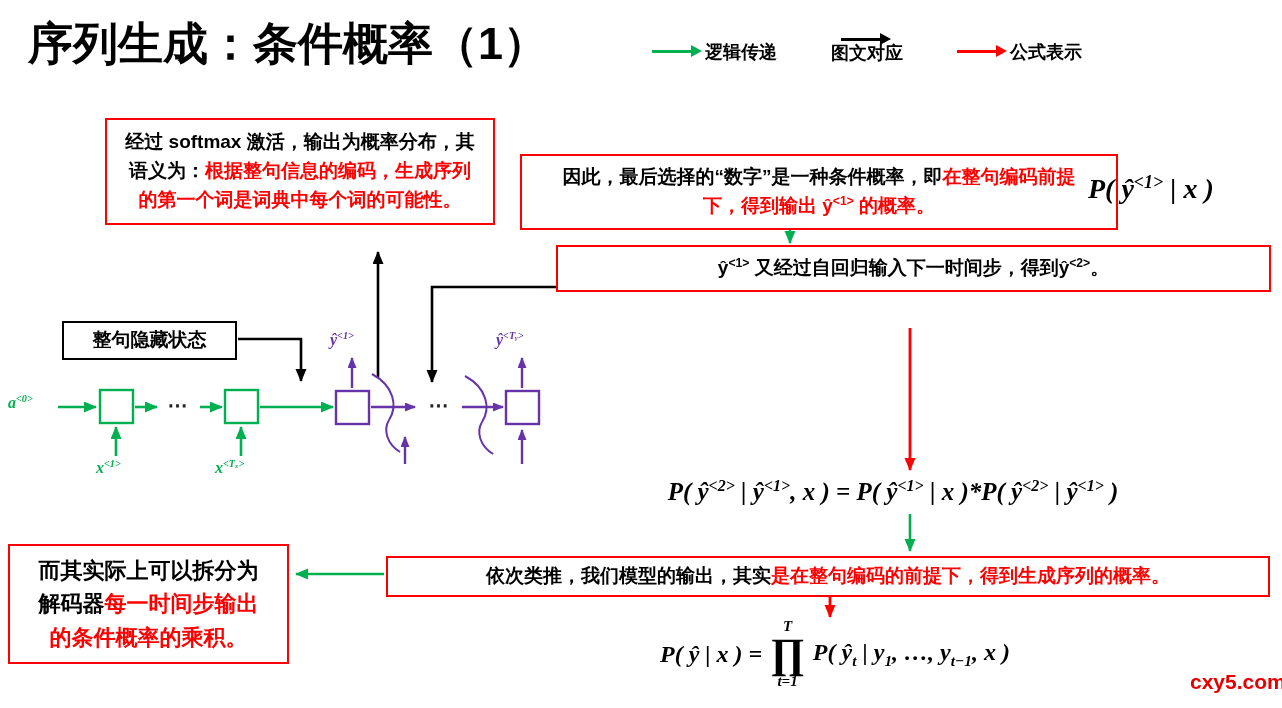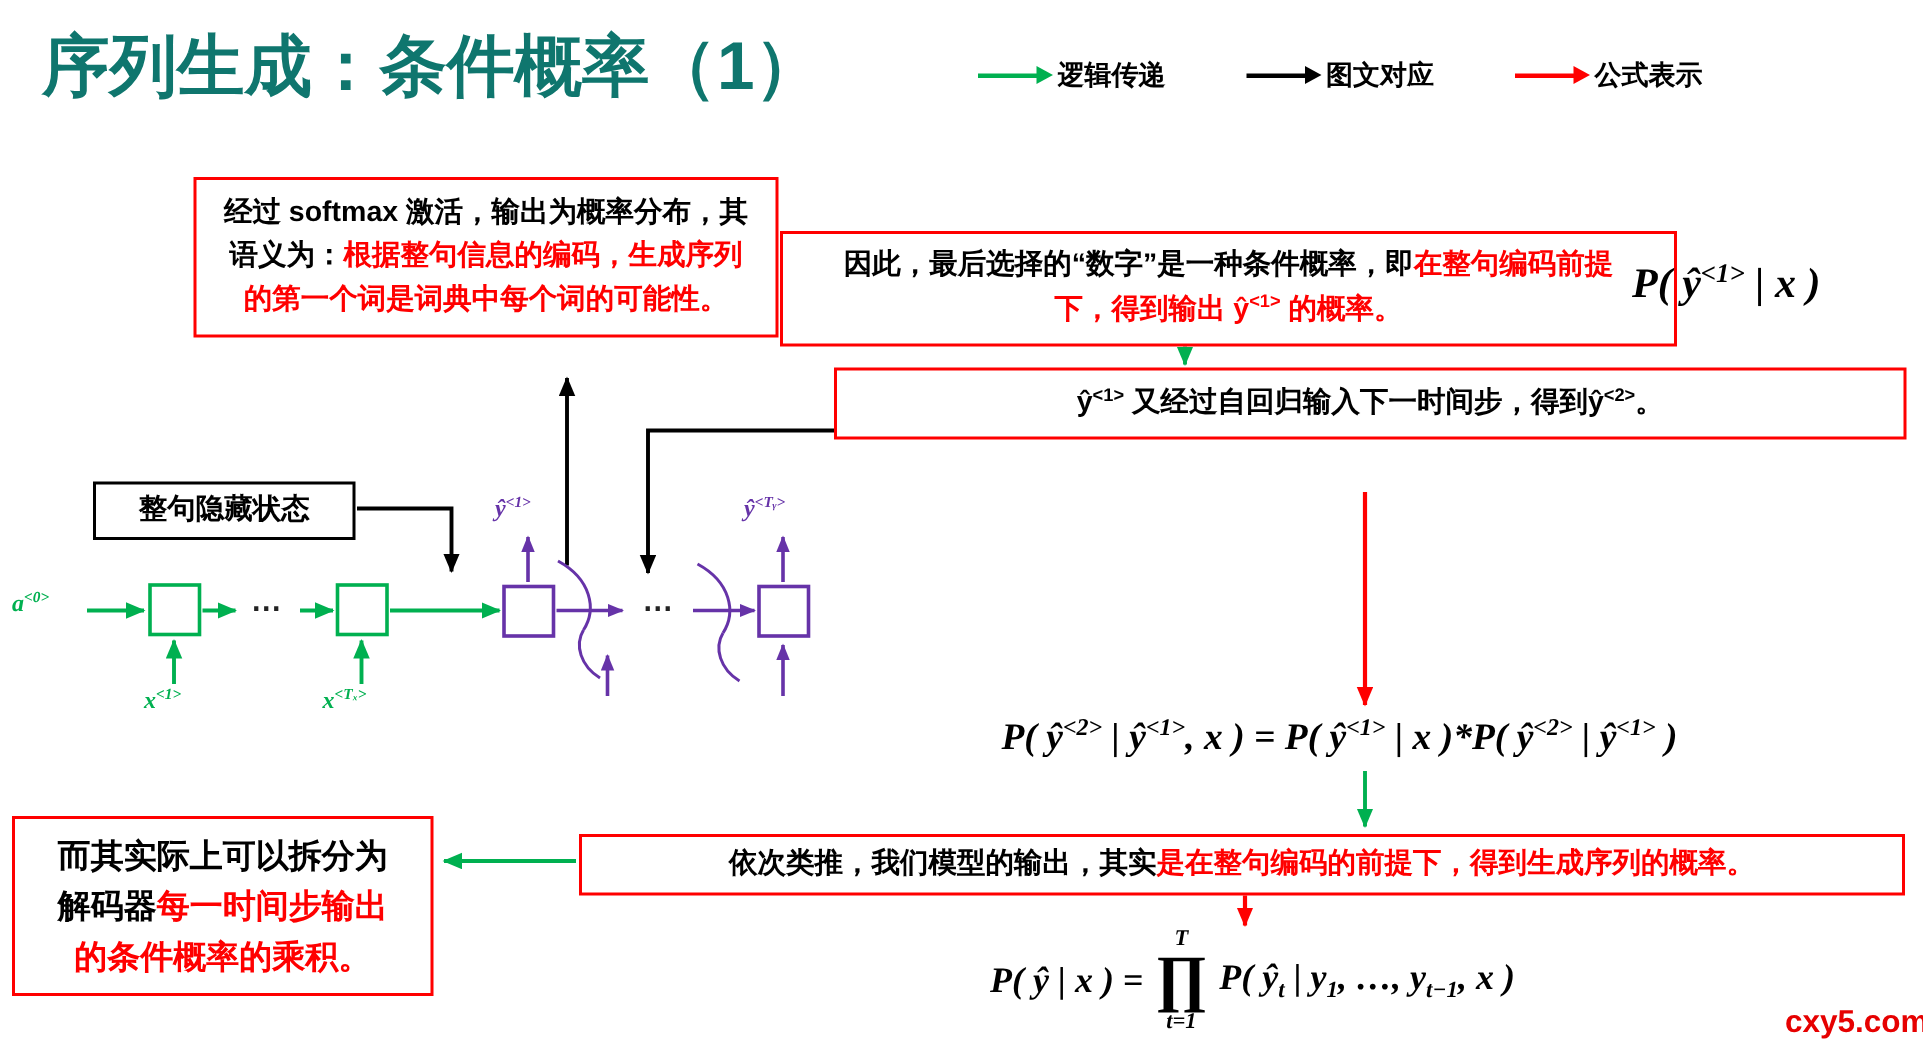--- a/index.html
+++ b/index.html
@@ -1,32 +1,32 @@
 <!DOCTYPE html>
 <html><head>
 <meta charset="utf-8">
 <style>
   * { margin:0; padding:0; box-sizing:border-box; }
   html,body { width:1282px; height:708px; background:#fff; overflow:hidden;
               font-family:"Liberation Sans", sans-serif; }
   .slide { position:relative; width:1282px; height:708px; background:#fff; }
   .abs { position:absolute; }
 
-  .title { font-size:45px; font-weight:bold; color:#0f766e; white-space:nowrap; }
+  .title { font-size:45px; font-weight:bold; color:#000000; white-space:nowrap; }
 
   
   .legend { display:flex; align-items:center; gap:54px; }
   .legend-item { display:flex; align-items:center; }
   .legend-arrow { display:inline-block; position:relative; width:40px; height:3px;
                   background:currentColor; margin-right:13px; }
   .legend-arrow::after { content:""; position:absolute; right:-10px; top:-5px; width:0; height:0;
                   border-left:11px solid currentColor; border-top:6.5px solid transparent;
                   border-bottom:6.5px solid transparent; }
   .legend-label { font-size:18px; font-weight:bold; color:#000; white-space:nowrap; }
-  .c-green { color:#00B050; } .c-black { color:#000; } .c-red { color:#FF0000; }
+  .c-green { color:#00B050; } .c-black { color:#000;flex-direction:column; } .c-red { color:#FF0000; }
 
   
   .tbox { border:2px solid #FF0000; background:#fff; text-align:center; font-weight:bold;
           font-size:19px; line-height:1.52; color:#000; padding:6px 10px; }
   .tbox.kborder { border-color:#000; }
   .red-text { color:#FF0000; }
 
   
   .formula { font-family:"Liberation Serif", serif; font-weight:bold; font-style:italic;
              color:#000; white-space:nowrap; }
@@ -133,21 +133,21 @@
     <div class="legend-item c-black">
       <span class="legend-arrow"></span>
       <span class="legend-label">图文对应</span>
     </div>
     <div class="legend-item c-red">
       <span class="legend-arrow"></span>
       <span class="legend-label">公式表示</span>
     </div>
   </div>
 
-  <div class="abs tbox" style="left:105px; top:118px; width:390px; padding:8px 16px;margin-left:24px;">
+  <div class="abs tbox" style="left:105px; top:118px; width:390px; padding:8px 16px;">
     <span>经过 softmax 激活，输出为概率分布，其语义为：</span><span class="red-text">根据整句信息的编码，生成序列的第一个词是词典中每个词的可能性。</span>
   </div>
 
   <div class="abs tbox" style="left:520px; top:154px; width:598px; padding:7px 24px;">
     <span>因此，最后选择的“数字”是一种条件概率，即</span><span class="red-text">在整句编码前提下，得到输出 ŷ<sup>&lt;1&gt;</sup> 的概率。</span>
   </div>
 
   <div class="abs formula" style="left:1088px; top:172px; font-size:28px;">P( ŷ<sup>&lt;1&gt;</sup> | x )</div>
 
   <div class="abs tbox" style="left:556px; top:245px; width:715px; padding:7px 10px;">

